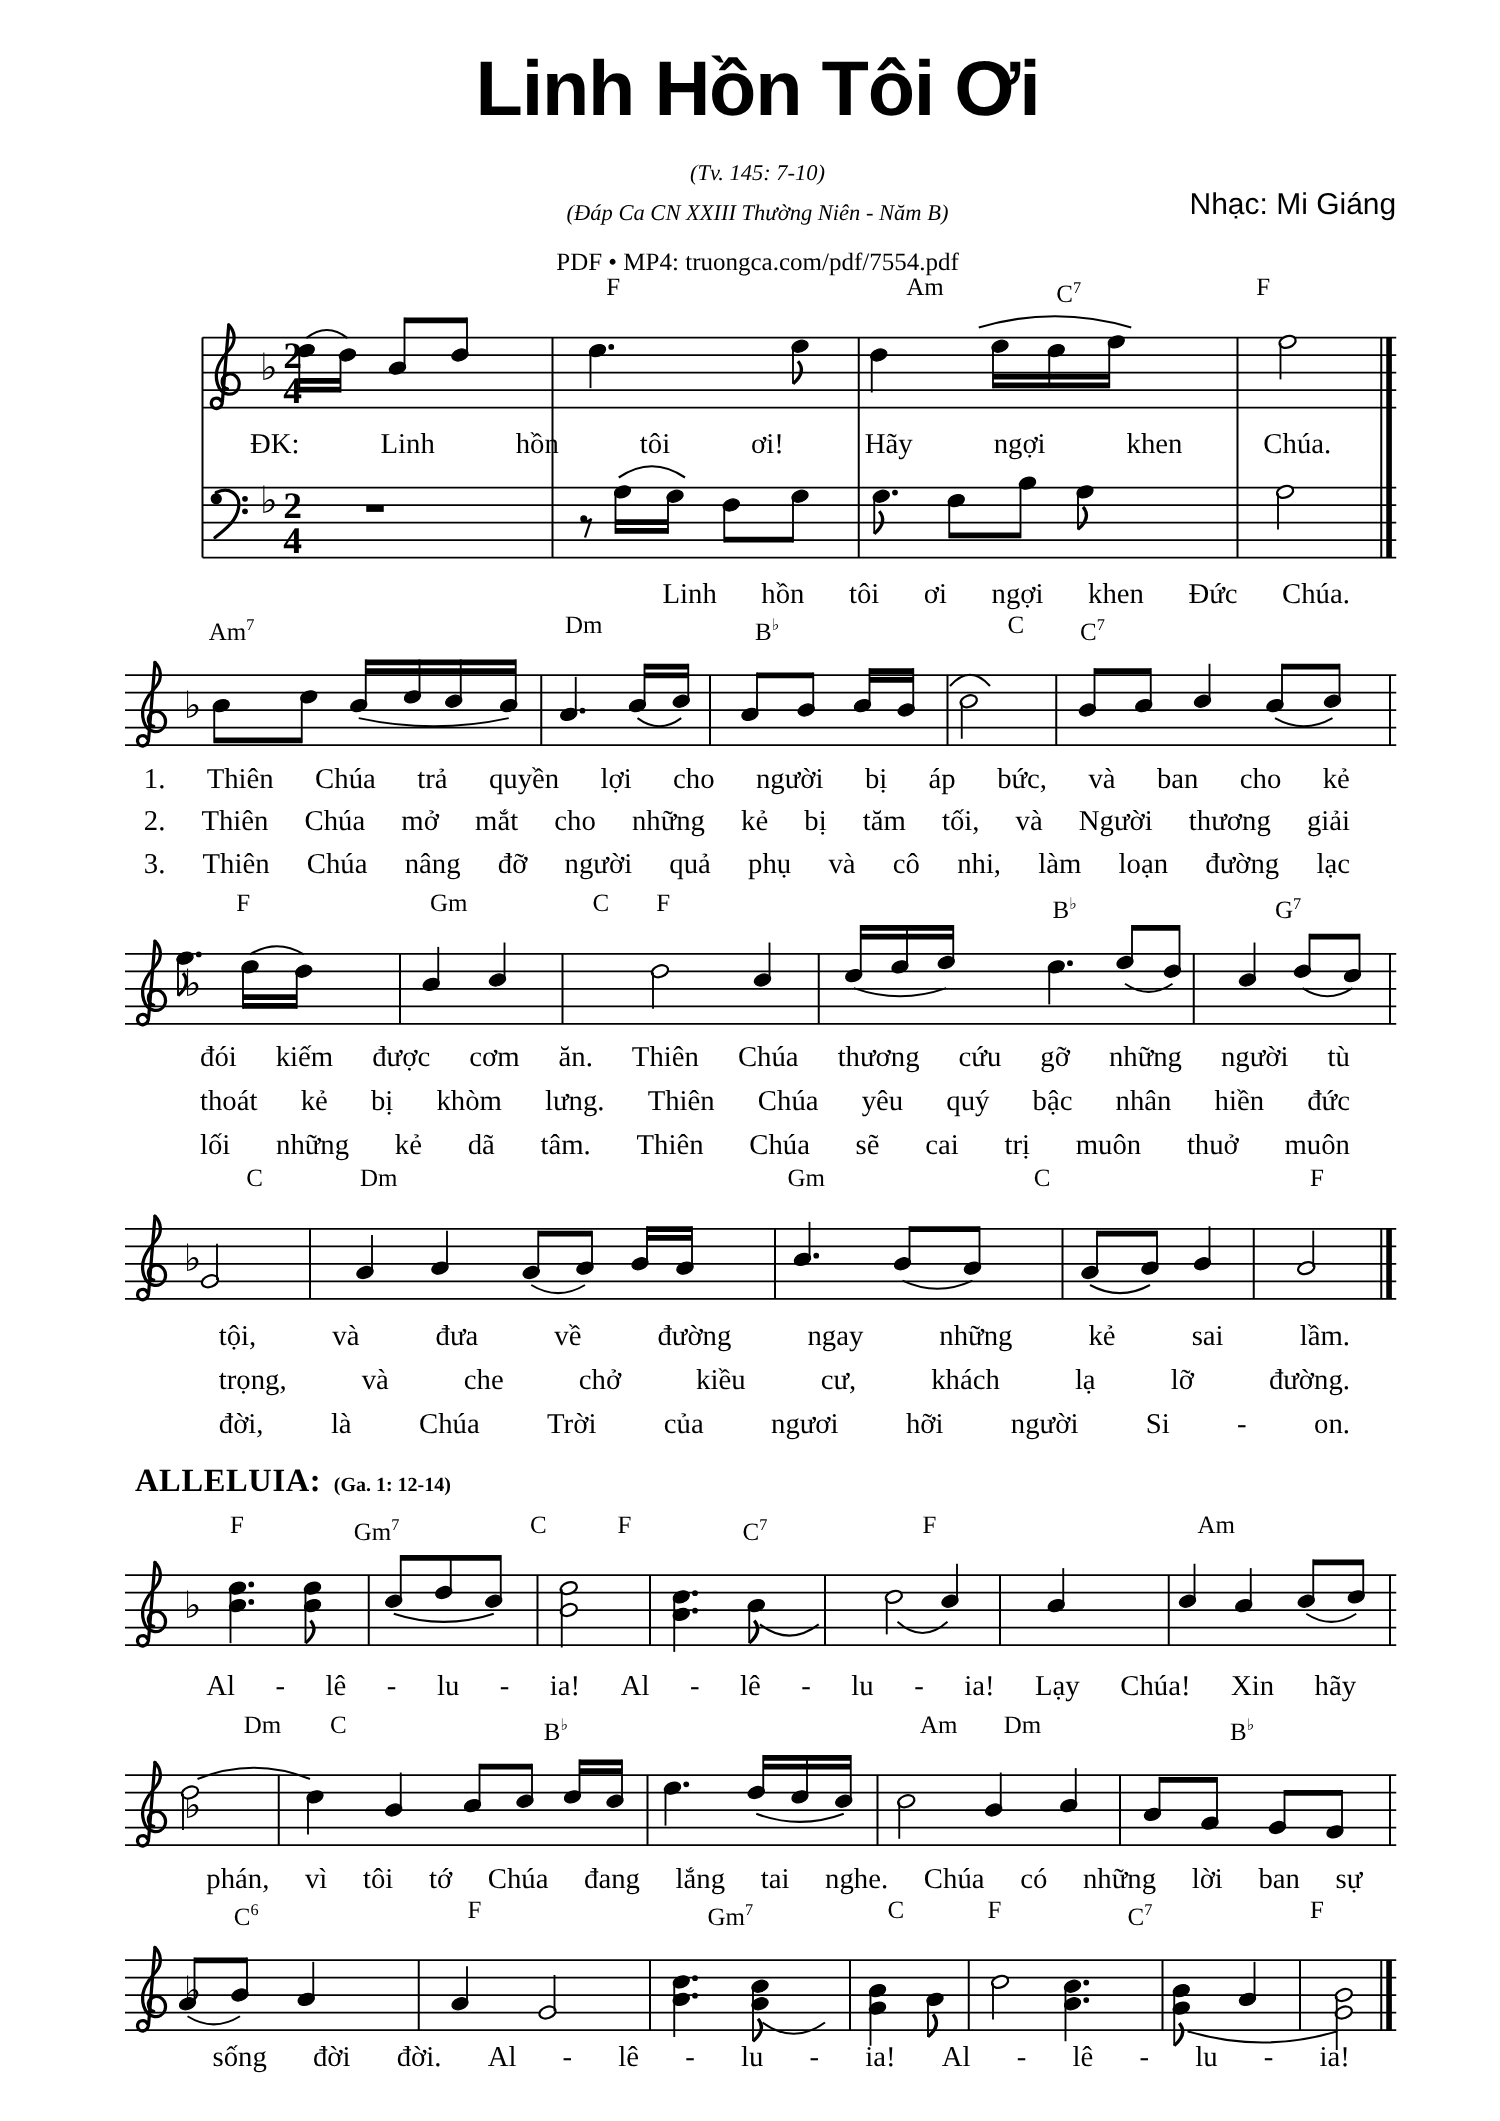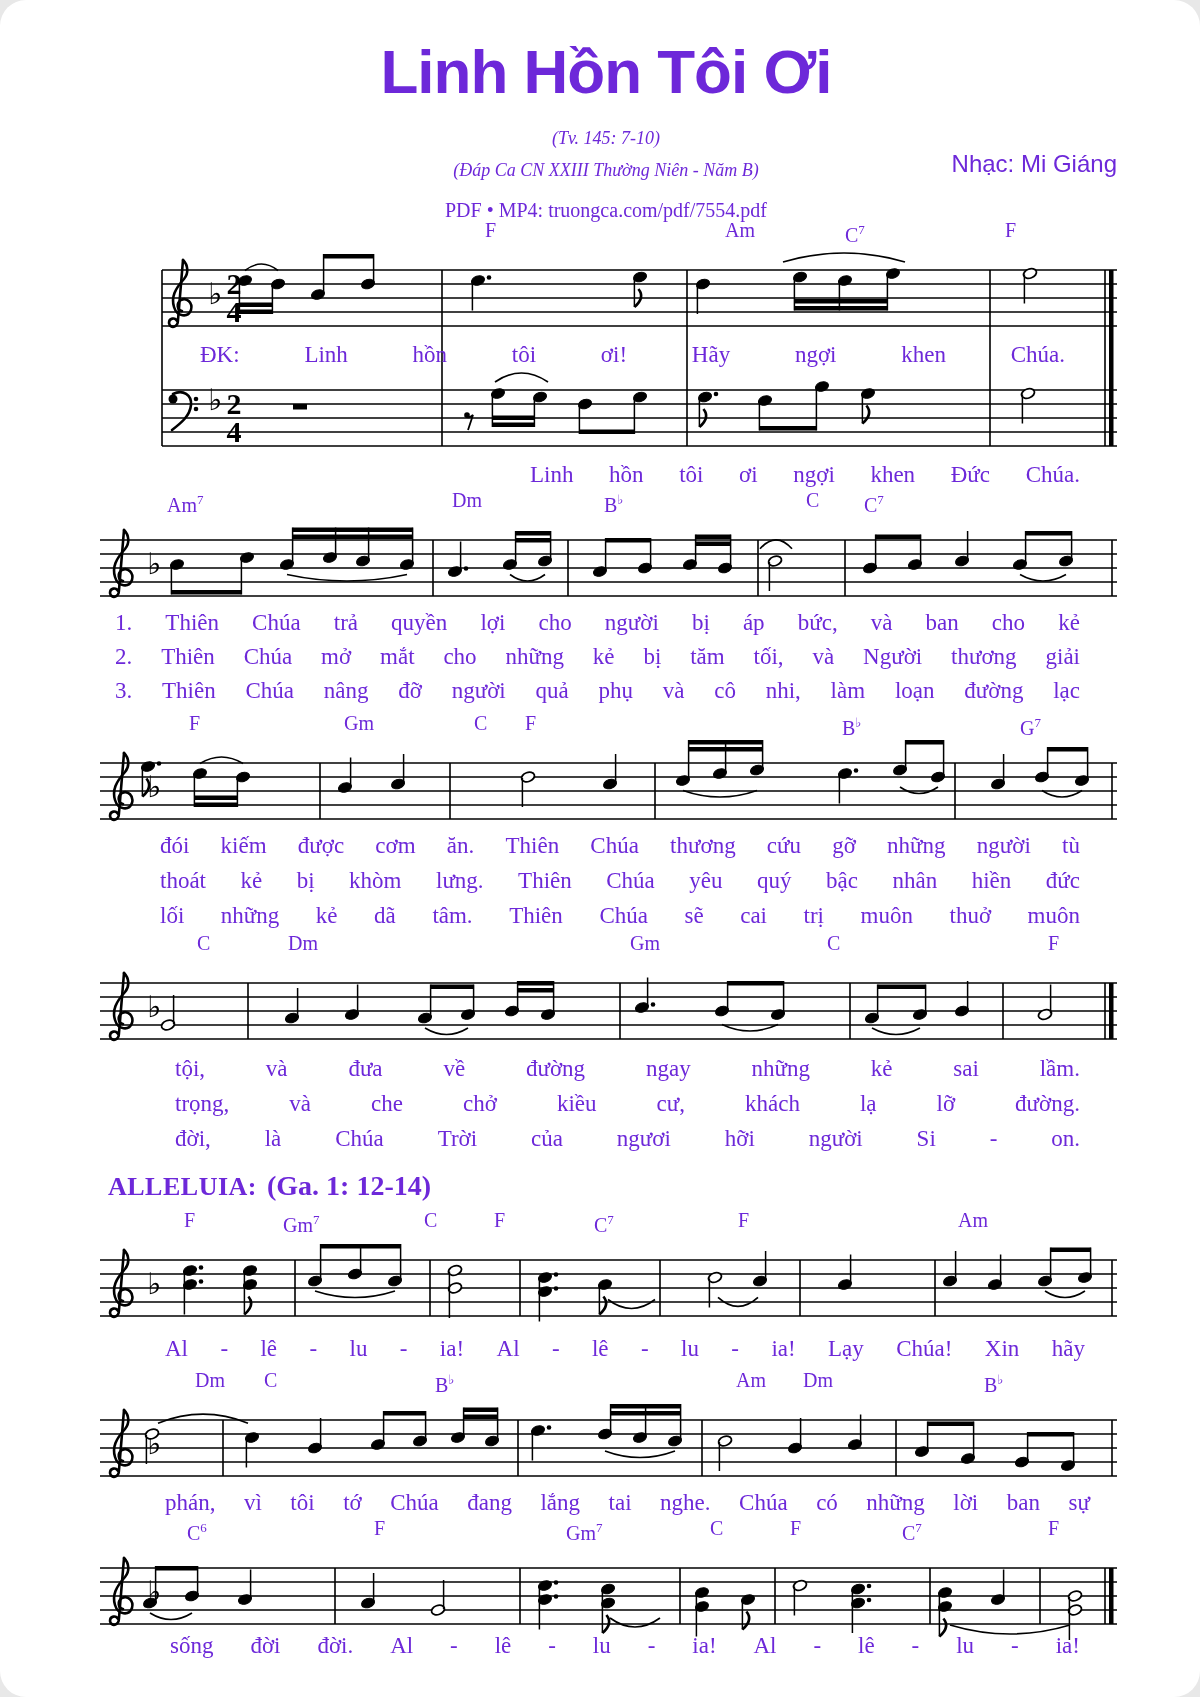--- a/index.html
+++ b/index.html
@@ -1,28 +1,28 @@
 <!DOCTYPE html>
 <html><head>
 <meta charset="utf-8">
 <style>
   html,body{margin:0;padding:0;background:#e8e8e8;}
   #page{position:relative;width:1200px;height:1697px;background:#ffffff;
-        font-family:"Liberation Serif",serif;color:#6d28d9;overflow:hidden;margin:0 auto;border-radius:26px;}
+        font-family:"Liberation Serif",serif;color:#000000;overflow:hidden;margin:0 auto;}
   .abs{position:absolute;}
   #title{left:12px;top:36px;width:1188px;text-align:center;
          font-family:"Liberation Sans",sans-serif;font-weight:bold;font-size:62px;letter-spacing:-1px;}
   .subtitle{left:12px;width:1188px;text-align:center;font-style:italic;font-size:18px;}
   #subtitle1{top:128px;}
   #subtitle2{top:160px;}
   #composer{right:83px;top:150px;font-family:"Liberation Sans",sans-serif;font-size:24px;}
   #linkline{left:12px;top:199px;width:1188px;text-align:center;font-size:20px;}
   #alleluia{left:108px;top:1170px;display:flex;align-items:baseline;gap:10px;}
   #alleluia .big{font-weight:bold;font-size:26px;letter-spacing:.5px;}
-  #alleluia .ref{font-weight:bold;font-size:28px;}
+  #alleluia .ref{font-weight:bold;font-size:16px;}
   .chord{position:absolute;font-size:20px;line-height:20px;font-family:"Liberation Serif",serif;white-space:nowrap;}
   .chord sup{font-size:13px;}
   .lyric{position:absolute;display:flex;justify-content:space-between;
          font-size:23px;line-height:26px;white-space:nowrap;}
   .lyric span{display:inline-block;}
   svg{position:absolute;overflow:visible;}
 </style>
 </head>
 <body>
 

